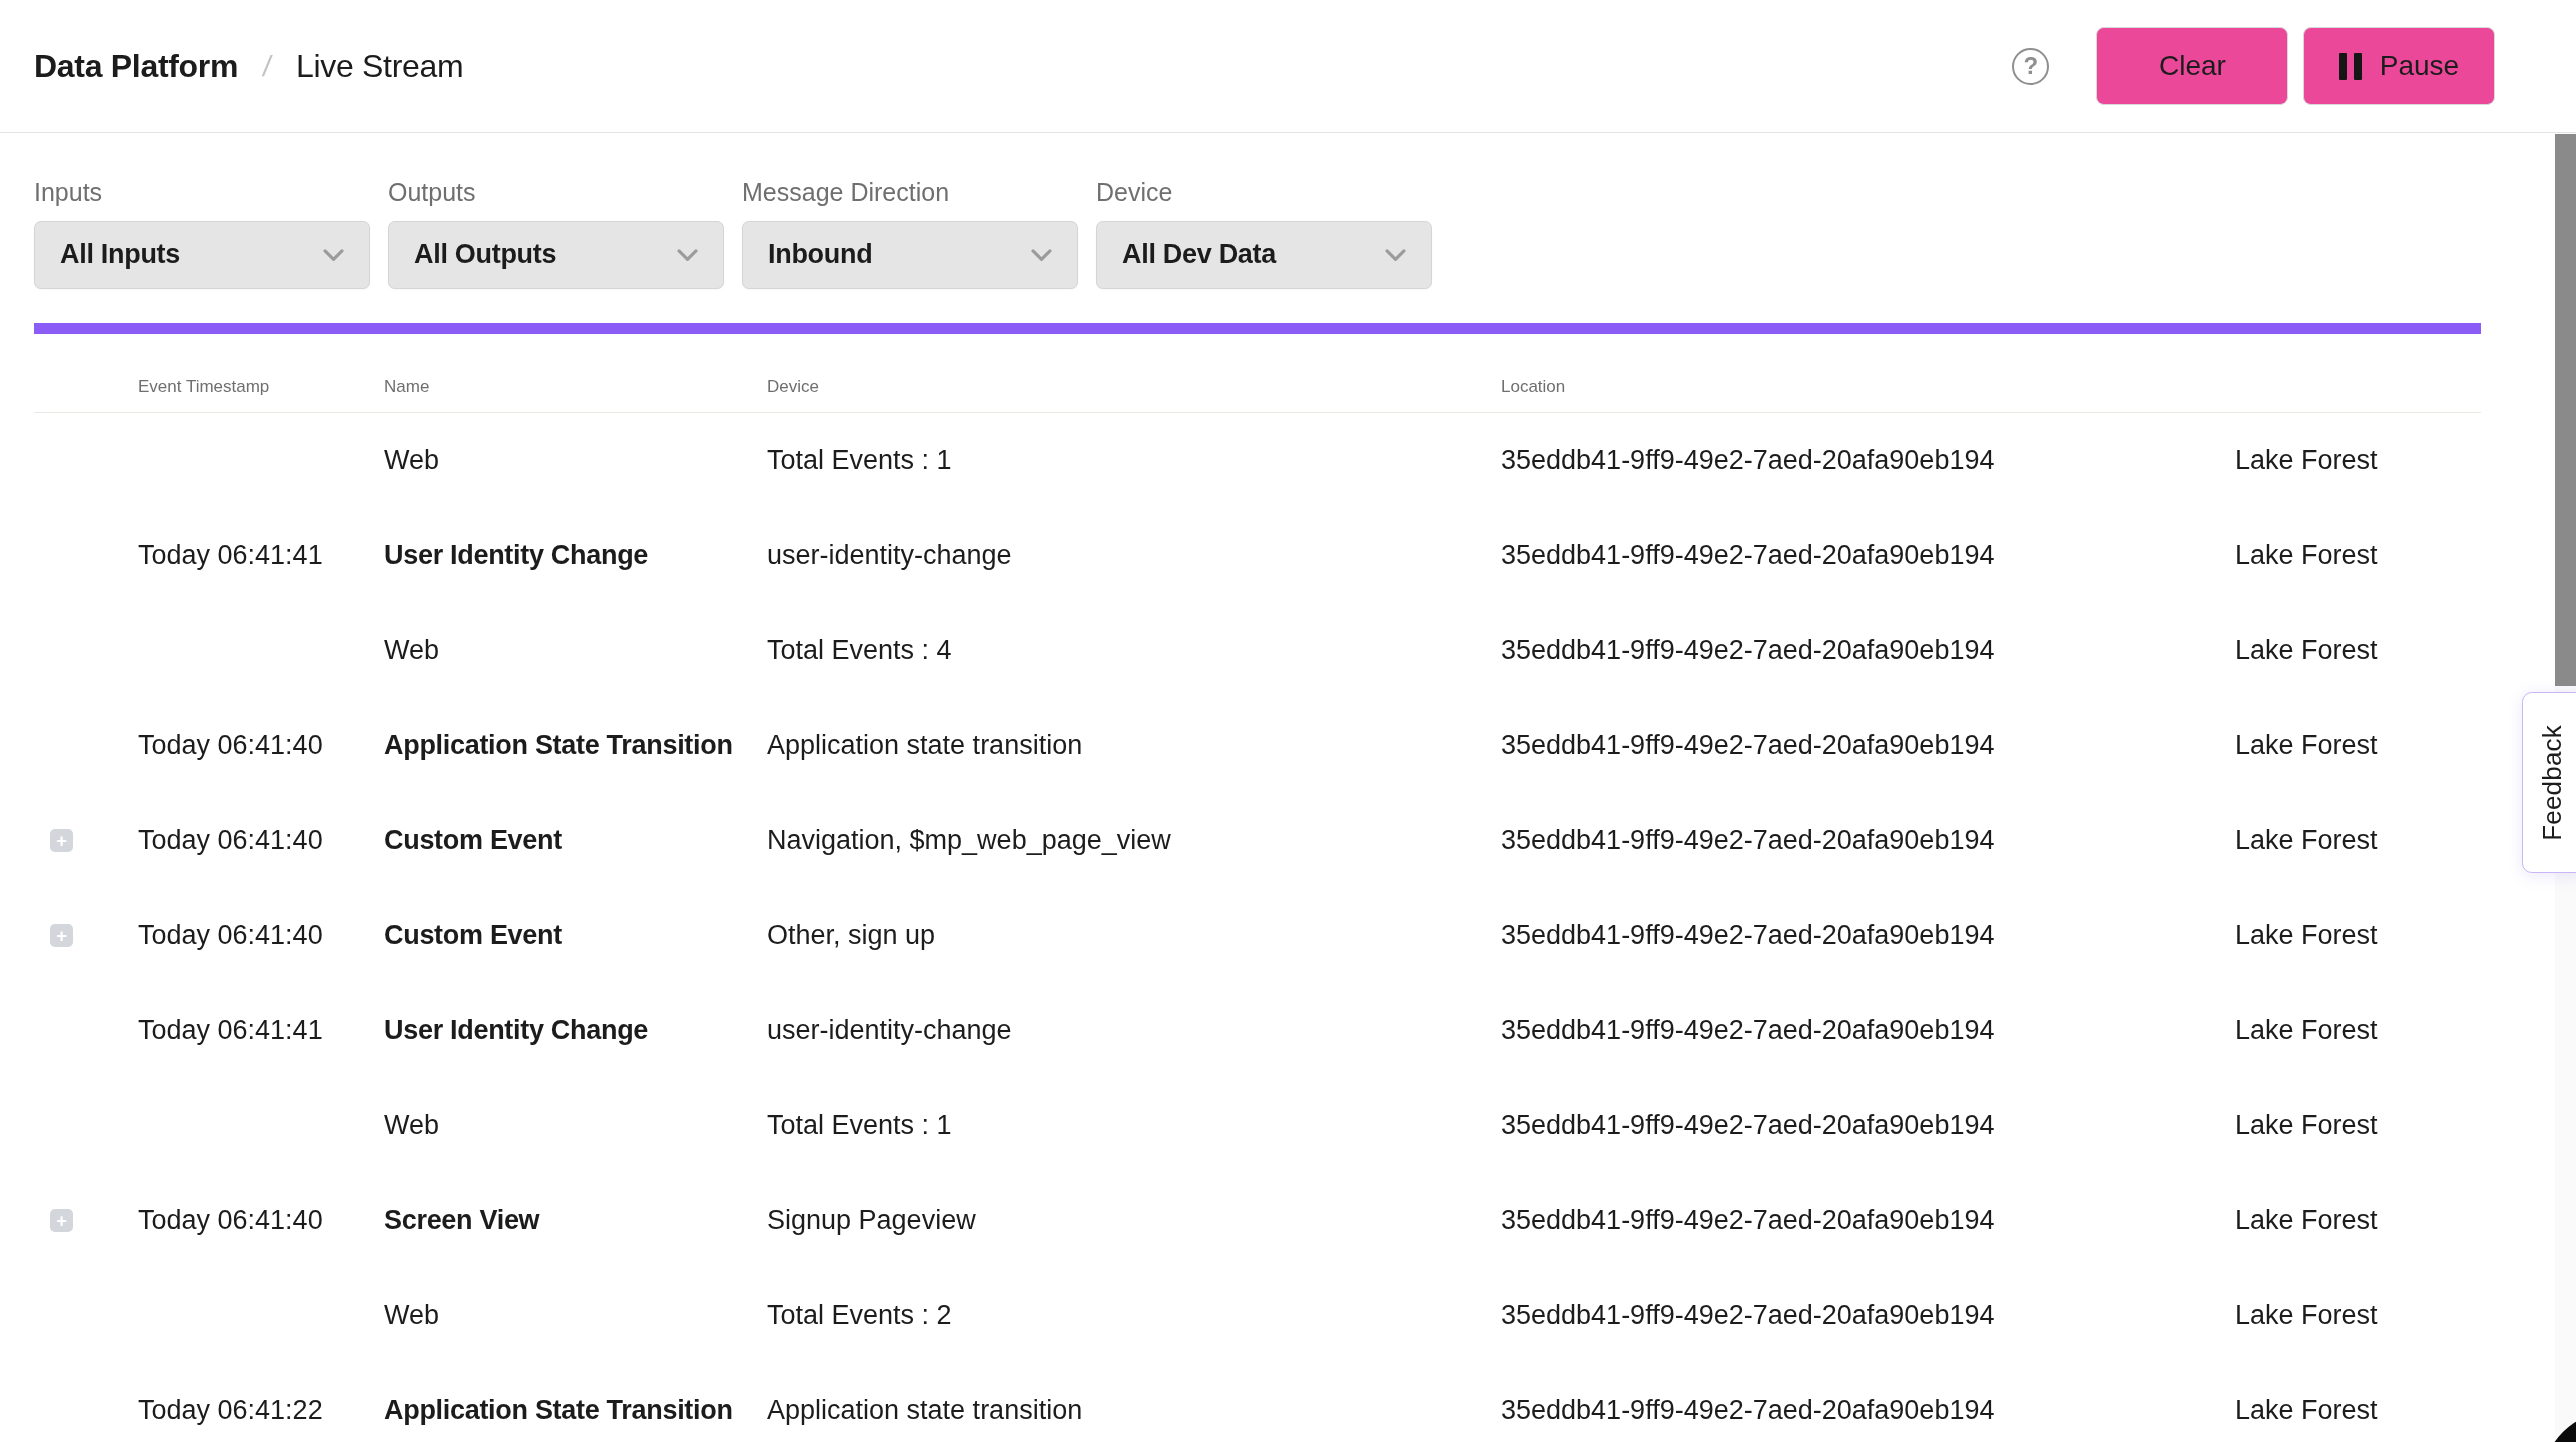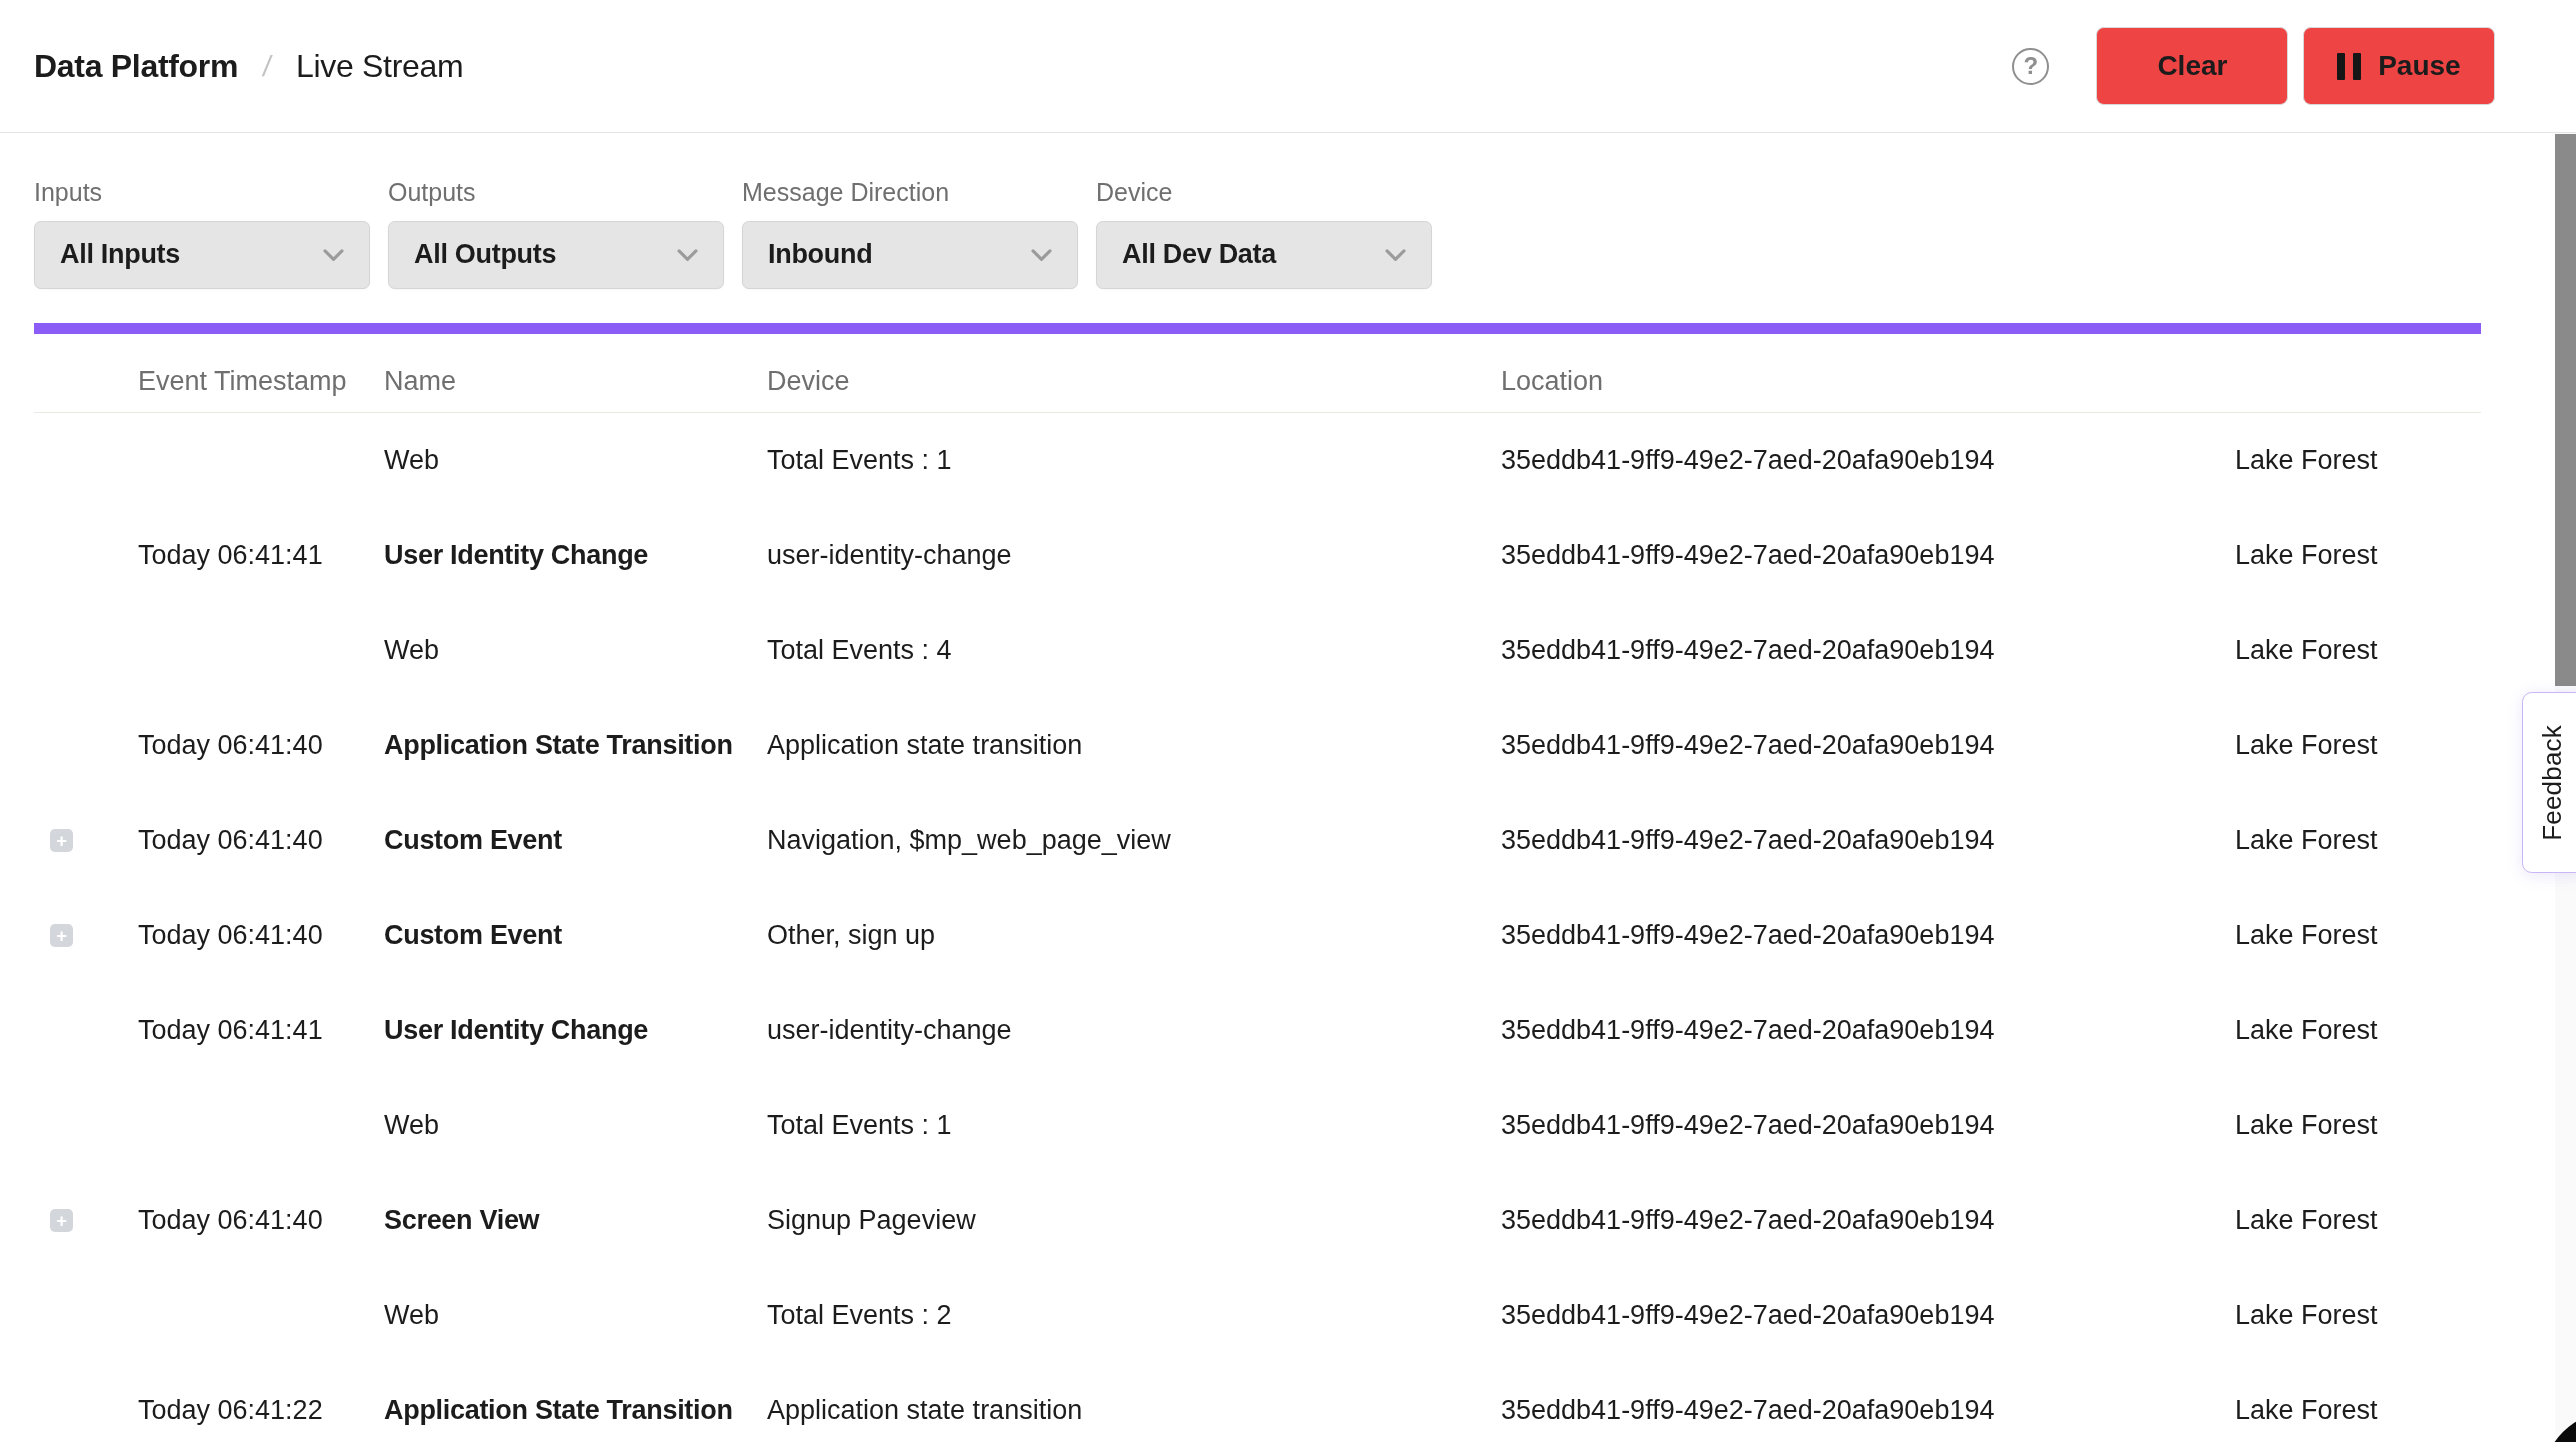--- a/index.html
+++ b/index.html
@@ -11,43 +11,43 @@
   .topbar { height: 133px; display: flex; justify-content: space-between;
     padding: 0 81px 0 34px; border-bottom: 1.9px solid #e4e4e1; }
   .breadcrumb { display: flex; align-items: center; gap: 25px; font-size: 32px; letter-spacing: -0.3px; }
   .crumb-root { font-weight: 700; }
   .crumb-sep { color: #c3c3c3; font-weight: 300; font-size: 29px; transform: skewX(-8deg); }
   .crumb-page { font-weight: 400; }
   .topbar-actions { display: flex; align-items: center; }
   .help-icon { width: 37px; height: 37px; border: 2.9px solid #8f8f8f; border-radius: 50%;
     color: #8f8f8f; font-size: 24px; font-weight: 700; display: flex; align-items: center;
     justify-content: center; margin-right: 47px; cursor: pointer; }
-  .btn { height: 78px; min-width: 192px; background: #ef4444; border: 1.9px solid #d8d8d8;
-    border-radius: 7.8px; font-size: 28px; font-weight: 700; color: #1c1c1c;
+  .btn { height: 78px; min-width: 192px; background: #ec4899; border: 1.9px solid #d8d8d8;
+    border-radius: 7.8px; font-size: 28px; font-weight: 400; color: #1c1c1c;
     display: flex; align-items: center; justify-content: center; cursor: pointer;
     font-family: "Liberation Sans", sans-serif; }
   .btn + .btn { margin-left: 14.6px; }
   .pause-glyph { display: inline-flex; gap: 7.8px; margin-right: 17.5px; }
   .pause-glyph i { display: block; width: 7.8px; height: 27px; background: #161616; border-radius: 1px; }
 
   
   .filters { display: flex; gap: 18px; padding: 45px 0 0 34px; }
   .filter-label { font-size: 25px; color: #6f6f6f; margin-bottom: 13.6px; }
   .select { width: 336px; height: 68px; border: 1.9px solid #d5d5d5; border-radius: 6.8px;
     background: #e5e5e5; display: flex; align-items: center; justify-content: space-between;
     padding: 0 21.4px 0 25px; cursor: pointer; box-shadow: 0 1px 1.9px rgba(0,0,0,0.03); }
   .select-value { font-size: 27px; font-weight: 700; letter-spacing: -0.3px; }
   .chevron { width: 29px; height: 29px; }
 
   .accent-bar { height: 11.6px; margin: 34px 95px 0 34px; background: #8B5CF6; }
 
   
   .thead { display: grid; grid-template-columns: 104px 246px 383px 734px 734px auto;
     margin: 0 95px 0 34px; height: 79px; align-items: end; padding-bottom: 15.5px;
-    border-bottom: 1.9px solid #e9e9e4; font-size: 27px; color: #6f6f6f; }
+    border-bottom: 1.9px solid #e9e9e4; font-size: 17px; color: #6f6f6f; }
   .tbody { width: 2481px; }
   .trow { display: grid; grid-template-columns: 138px 246px 383px 734px 734px auto;
     height: 95px; align-items: center; font-size: 27px; }
   .cell { white-space: nowrap; }
   .cell-icon { padding-left: 50px; }
   .expand-icon { width: 23px; height: 23px; background: #d3d6da; border-radius: 4.9px;
     color: #ffffff; font-size: 18.4px; font-weight: 700; line-height: 23px; text-align: center;
     display: block; cursor: pointer; }
   .cell-name.bold { font-weight: 700; letter-spacing: -0.3px; }
 

